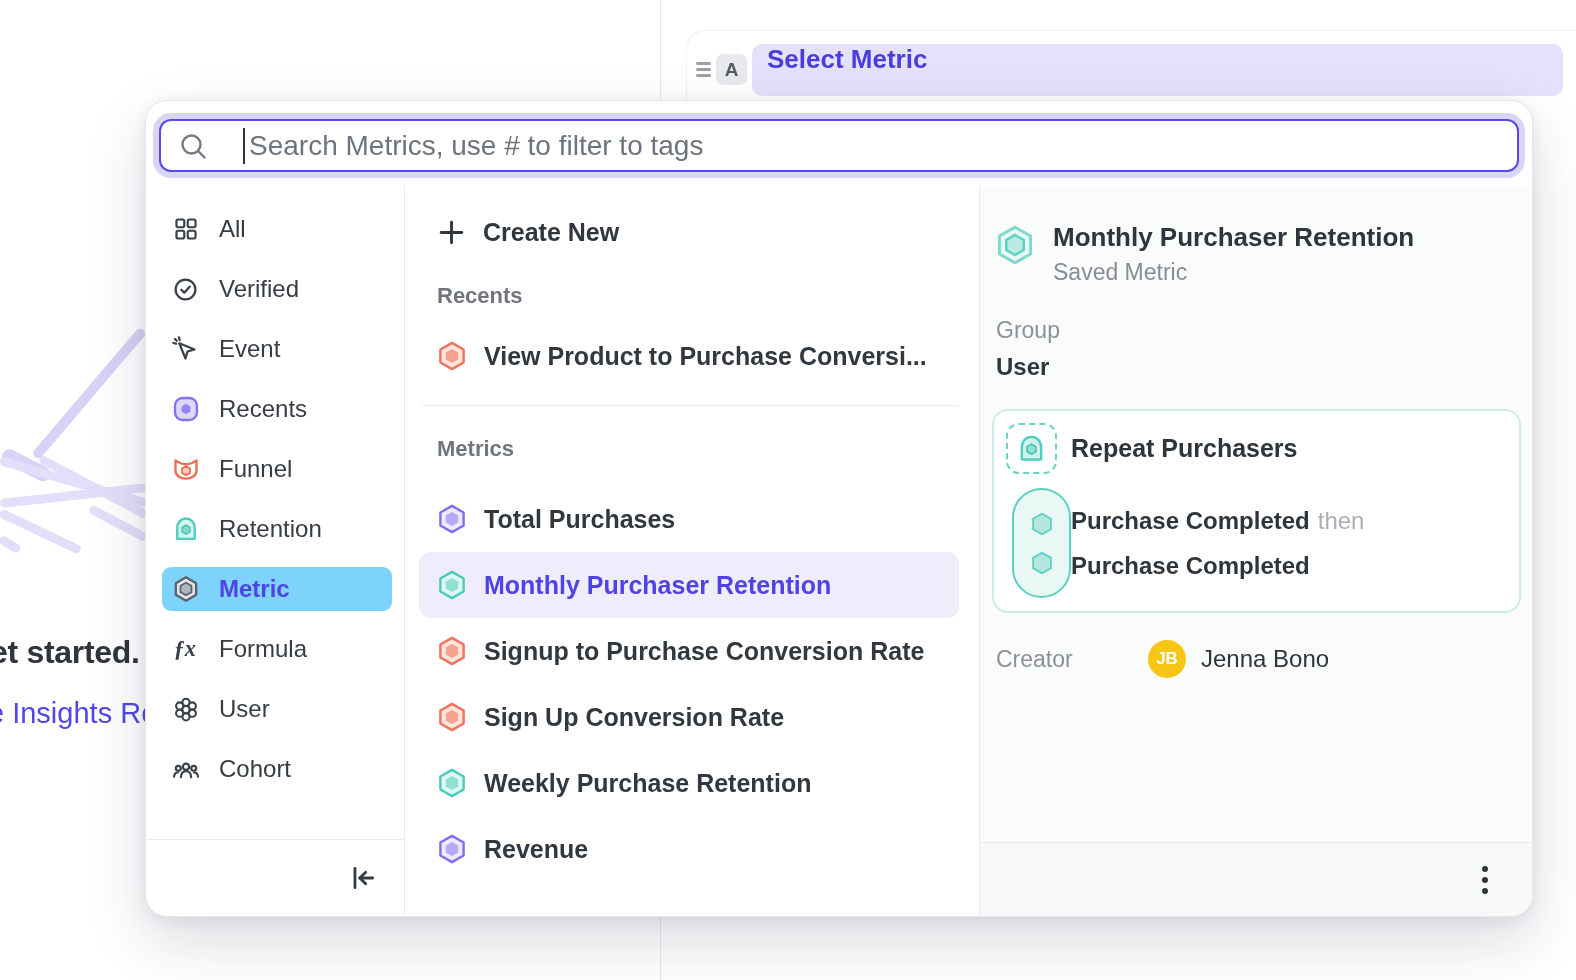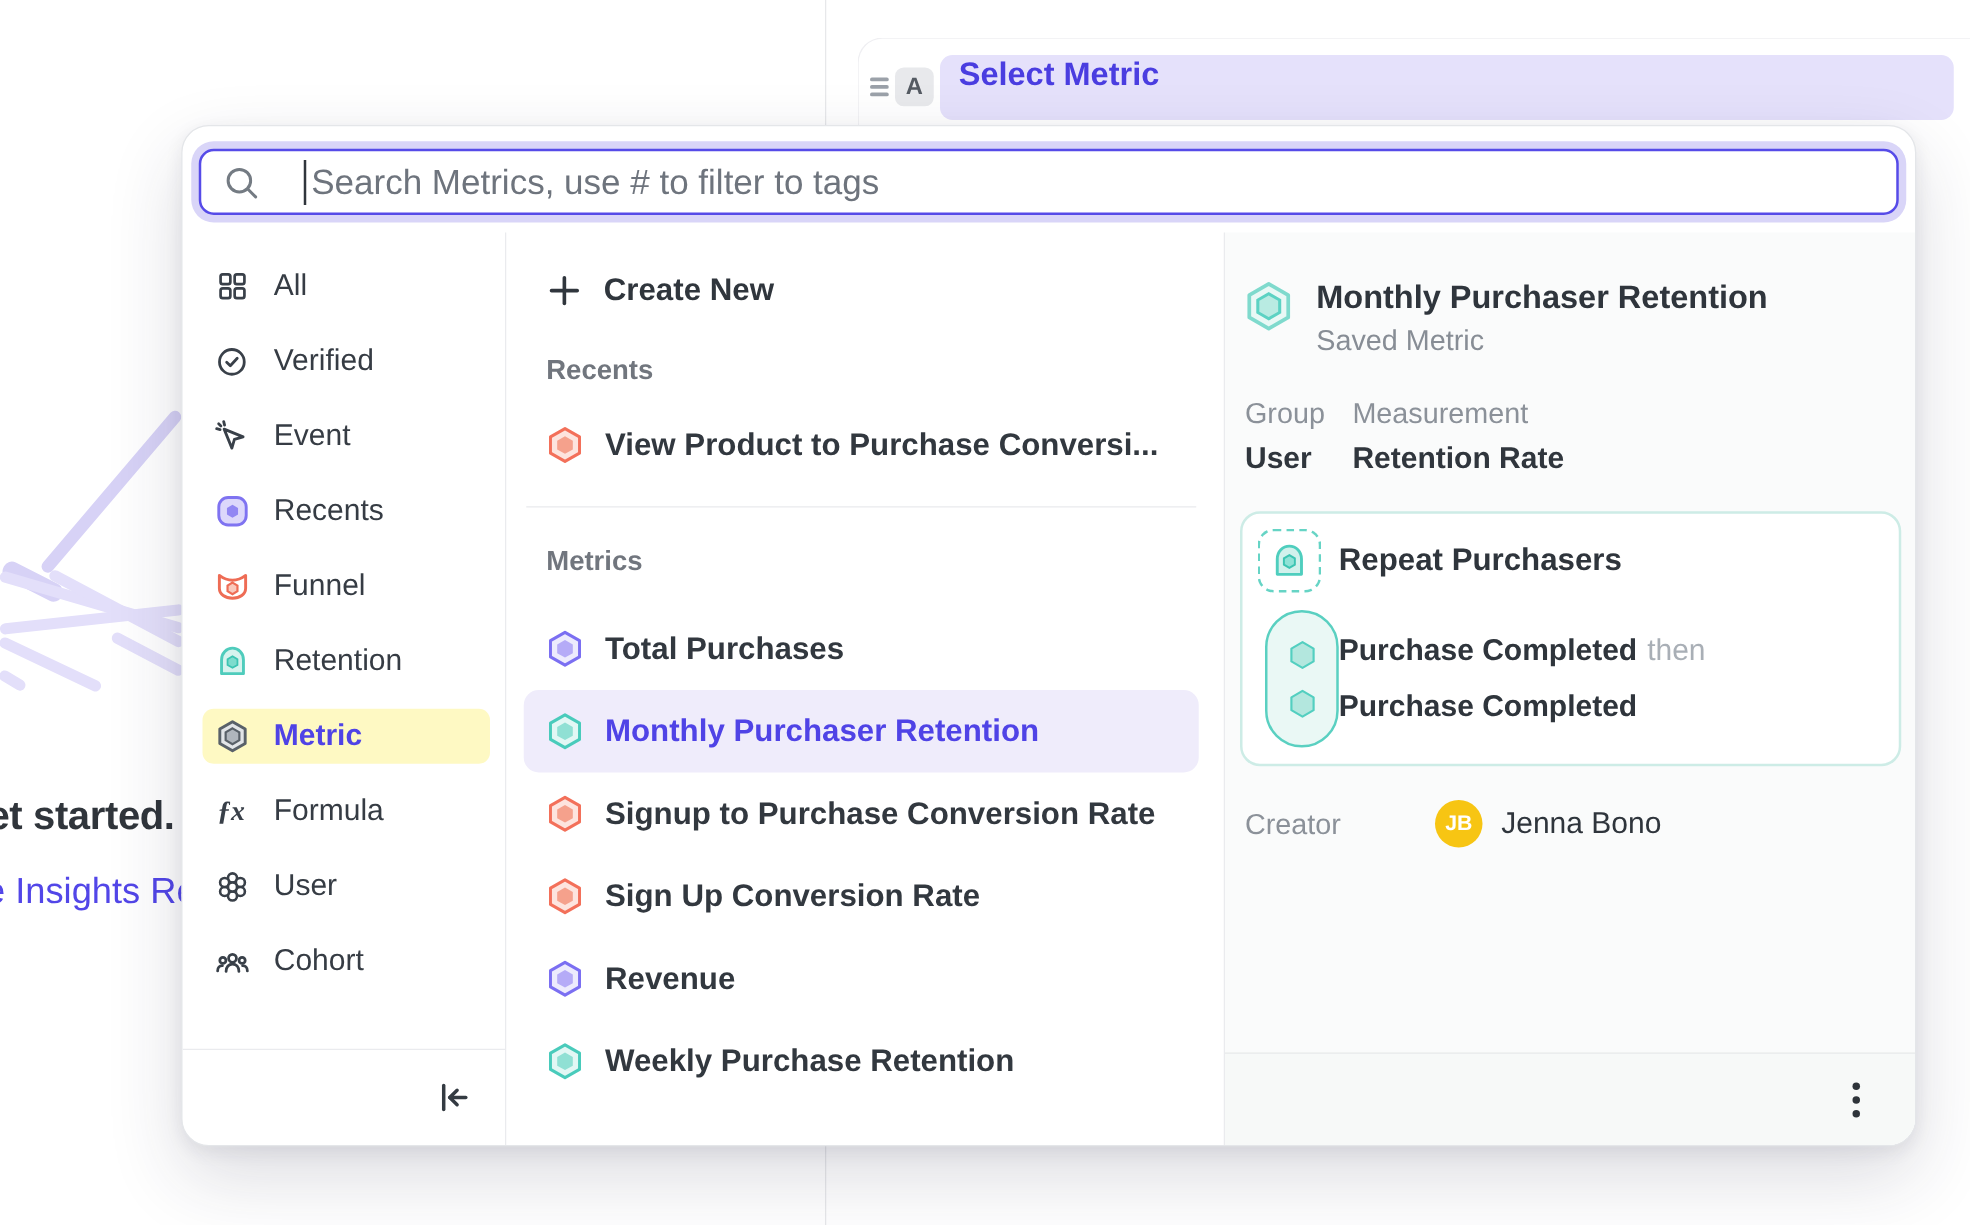--- a/index.html
+++ b/index.html
@@ -42,21 +42,21 @@
     font-family:inherit; background:transparent; }
   .search-input::placeholder { color:#6e747d; opacity:1; }
 
   .modal-body { flex:1; display:flex; min-height:0; }
 
   
   .col-side { width:258px; position:relative; padding-top:21px; }
   .side-item { height:44px; margin:0 12px 16px 16px; display:flex; align-items:center; gap:19px;
     padding-left:9px; border-radius:9px; font-size:24px; font-weight:500; color:#363c44; cursor:pointer; }
   .side-item .ic { width:29px; height:29px; flex:0 0 auto; display:flex; align-items:center; justify-content:center; }
-  .side-item.selected { background:#fef9c3; color:#4f43e6; font-weight:600; }
+  .side-item.selected { background:#7dd3fc; color:#4f43e6; font-weight:600; }
   .side-footer { position:absolute; left:0; right:0; bottom:0; height:77px; border-top:1px solid #eaebee;
     display:flex; align-items:center; justify-content:flex-end; padding-right:26px; }
 
   
   .col-list { flex:1; border-left:1px solid #eaebee; border-right:1px solid #eaebee; padding:24px 20px 0 14px; overflow:hidden; }
   .create-row { height:44px; display:flex; align-items:center; gap:17px; padding-left:18px;
     font-size:25px; font-weight:600; color:#30363d; margin-bottom:29px; cursor:pointer; }
   .sec-label { font-size:22px; font-weight:600; color:#71767e; padding-left:18px; line-height:26px; }
   .sec-label.recents { margin-bottom:8px; }
   .sec-label.metrics { margin-bottom:24px; }
@@ -347,35 +347,35 @@
             <polygon points="12,1.5 21.3,6.8 21.3,17.2 12,22.5 2.7,17.2 2.7,6.8" fill="#fde4de" stroke="#f3705a" stroke-width="1.9" stroke-linejoin="round"></polygon>
             <polygon points="12,6.4 17,9.2 17,14.8 12,17.6 7,14.8 7,9.2" fill="#f5a18c"></polygon>
           </svg>
           </span>
         <span>Sign Up Conversion Rate</span>
       </div>
 
       <div class="item-row metric-row">
         <span class="hexwrap">
           <svg width="30" height="32" viewBox="0 0 24 24">
+            <polygon points="12,1.5 21.3,6.8 21.3,17.2 12,22.5 2.7,17.2 2.7,6.8" fill="#e2f7f4" stroke="#49cbbb" stroke-width="1.9" stroke-linejoin="round"></polygon>
+            <polygon points="12,6.4 17,9.2 17,14.8 12,17.6 7,14.8 7,9.2" fill="#90e0d4"></polygon>
+          </svg>
+          </span>
+        <span>Weekly Purchase Retention</span>
+      </div>
+
+      <div class="item-row metric-row">
+        <span class="hexwrap">
+          <svg width="30" height="32" viewBox="0 0 24 24">
             <polygon points="12,1.5 21.3,6.8 21.3,17.2 12,22.5 2.7,17.2 2.7,6.8" fill="#edebfd" stroke="#7b6ff2" stroke-width="1.9" stroke-linejoin="round"></polygon>
             <polygon points="12,6.4 17,9.2 17,14.8 12,17.6 7,14.8 7,9.2" fill="#b5abf7"></polygon>
           </svg>
           </span>
         <span>Revenue</span>
-      </div>
-
-      <div class="item-row metric-row">
-        <span class="hexwrap">
-          <svg width="30" height="32" viewBox="0 0 24 24">
-            <polygon points="12,1.5 21.3,6.8 21.3,17.2 12,22.5 2.7,17.2 2.7,6.8" fill="#e2f7f4" stroke="#49cbbb" stroke-width="1.9" stroke-linejoin="round"></polygon>
-            <polygon points="12,6.4 17,9.2 17,14.8 12,17.6 7,14.8 7,9.2" fill="#90e0d4"></polygon>
-          </svg>
-          </span>
-        <span>Weekly Purchase Retention</span>
       </div>
     </div>
 
     <div class="col-detail">
 
       <div class="detail-head">
         <span class="bighex">
           <svg width="42" height="42" viewBox="0 0 24 24">
             <polygon points="12,1.8 20.9,6.9 20.9,17.1 12,22.2 3.1,17.1 3.1,6.9" fill="#e9f8f5" stroke="#7fdacd" stroke-width="1.7" stroke-linejoin="round"></polygon>
             <polygon points="12,6.3 17,9.15 17,14.85 12,17.7 7,14.85 7,9.15" fill="#b9ebe2" stroke="#5cd2c3" stroke-width="1.4"></polygon>
@@ -384,24 +384,20 @@
           <div class="detail-title">Monthly Purchaser Retention</div>
           <div class="detail-sub">Saved Metric</div>
         </div>
       </div>
 
       <div class="fields">
         <div class="field">
           <div class="flabel">Group</div>
           <div class="fvalue">User</div>
         </div>
-        <div class="field">
-          <div class="flabel">Measurement</div>
-          <div class="fvalue">Retention Rate</div>
-        </div>
       </div>
 
       <div class="def-card">
         <div class="def-head">
           <div class="dashed-box">
             <svg width="31" height="31" viewBox="0 0 24 24">
               <path d="M4.5 20.5 L4.5 11 C4.5 6.4 7.9 3 12 3 C16.1 3 19.5 6.4 19.5 11 L19.5 20.5 Z" fill="#d2f1ec" stroke="#4fcebe" stroke-width="1.8" stroke-linejoin="round"></path>
               <polygon points="12,8.6 15.4,10.6 15.4,14.5 12,16.5 8.6,14.5 8.6,10.6" fill="#8fe2d6" stroke="#3cc4b2" stroke-width="1.2"></polygon>
             </svg>
           </div>

